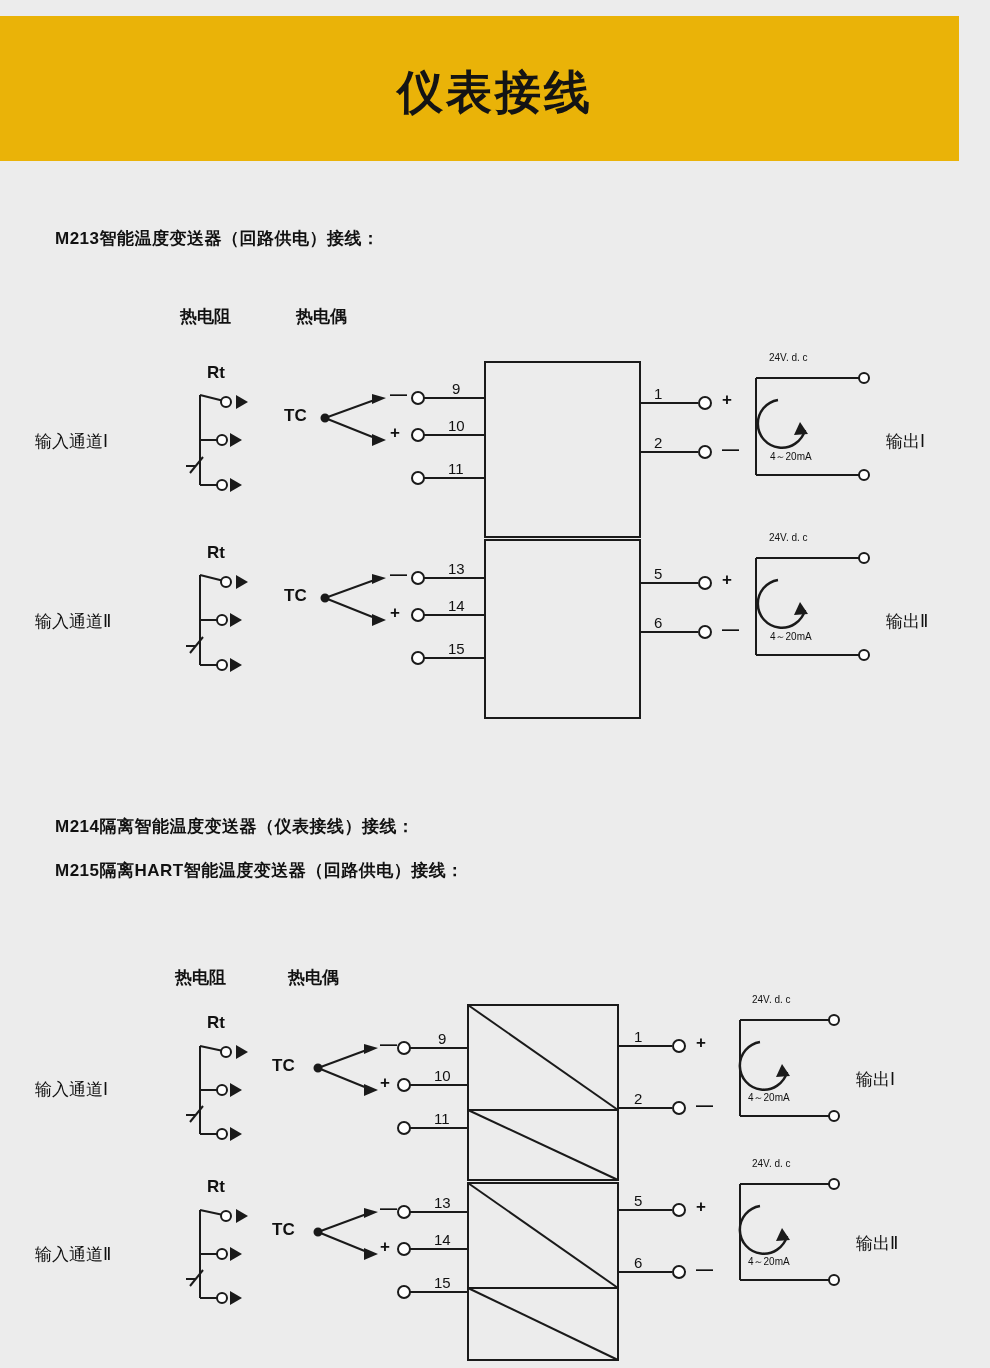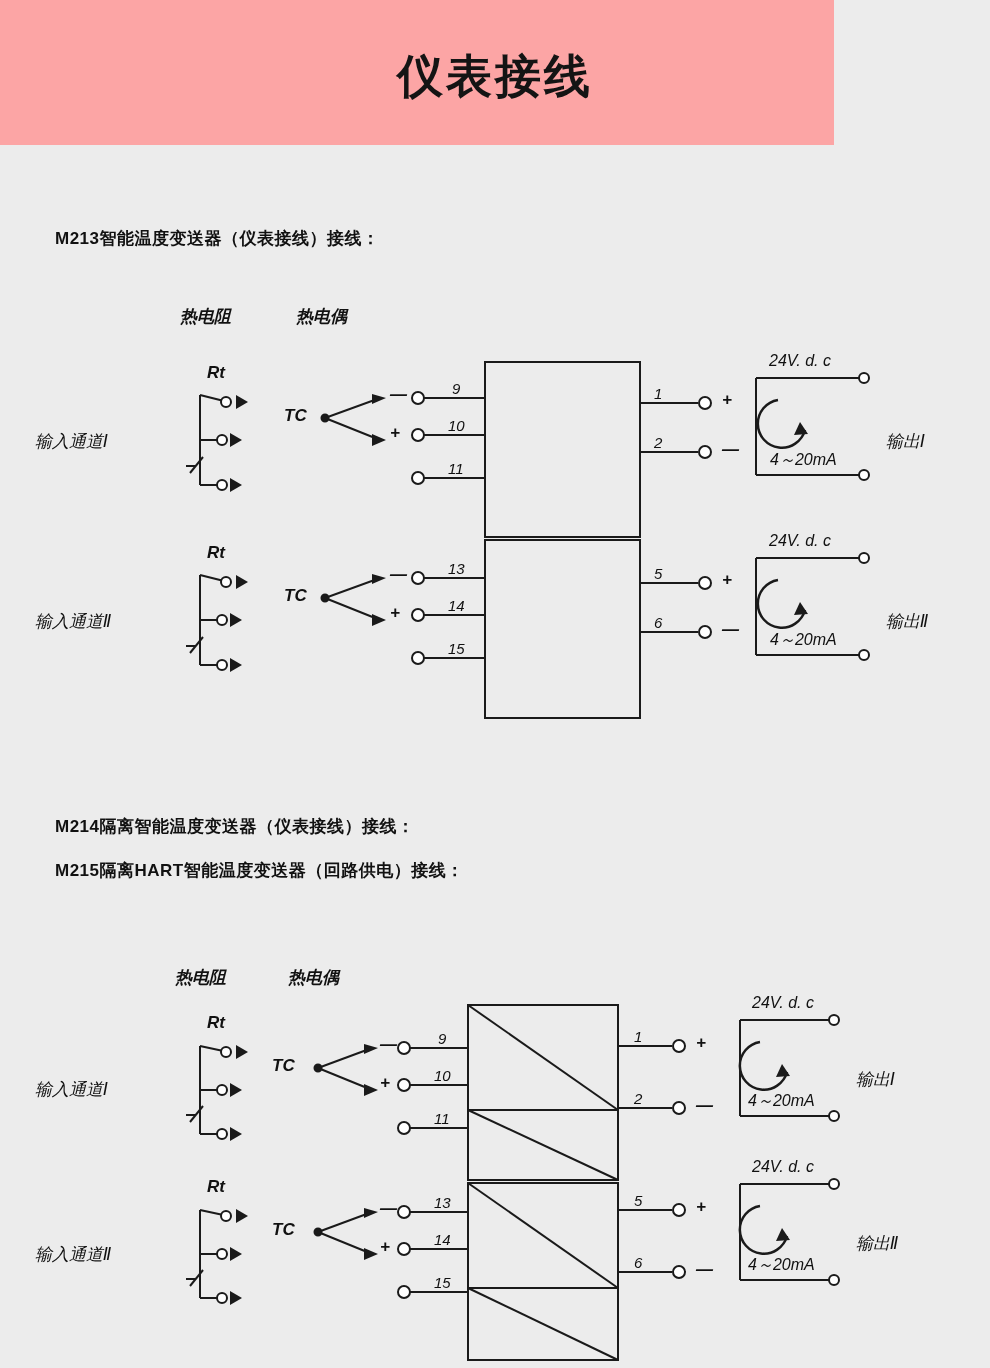--- a/index.html
+++ b/index.html
@@ -5,54 +5,54 @@
   html,body{margin:0;padding:0;}
   body{
     width:990px;height:1368px;
     background:#ececec;
     font-family:"Liberation Sans","DejaVu Sans",sans-serif;
     color:#1a1a1a;
     position:relative;
     overflow:hidden;
   }
   .header{
-    position:absolute;left:0;top:0;width:834px;height:145px;
-    background:#fca5a5;
+    position:absolute;left:0;top:16px;width:959px;height:145px;
+    background:#eab308;
   }
   .header-title{
     position:absolute;width:990px;top:46px;left:0;
     text-align:center;
     font-size:46px;font-weight:bold;letter-spacing:3px;
     color:#141414;
   }
   .header-sub{
     position:absolute;width:990px;top:110px;left:0;
     text-align:center;
     font-size:17px;color:#3a3a3a;letter-spacing:1px;
   }
   .section-label{
     position:absolute;
     font-size:17px;font-weight:bold;color:#111;
     letter-spacing:0.5px;white-space:nowrap;
   }
-  .diagram{position:absolute;left:0;font-style:italic;}
+  .diagram{position:absolute;left:0;}
   .lbl{position:absolute;white-space:nowrap;font-size:17px;color:#111;}
-  .lbl.small{font-size:16px;}
+  .lbl.small{font-size:10px;}
   .lbl.bold{font-weight:bold;}
   .num{position:absolute;font-size:15px;color:#111;}
   svg{position:absolute;left:0;top:0;overflow:visible;}
 </style>
 </head>
 <body>
 
 <div class="header">
   <div class="header-title">仪表接线</div>
 </div>
 
-<div class="section-label" style="left:55px;top:227px;">M213智能温度变送器（仪表接线）接线：</div>
+<div class="section-label" style="left:55px;top:227px;">M213智能温度变送器（回路供电）接线：</div>
 
 <div class="diagram" style="top:290px;width:990px;height:460px;">
 
   <svg width="990" height="460">
     <g stroke="#1a1a1a" stroke-width="2" fill="none">
 
       <rect x="485" y="72" width="155" height="175"></rect>
       <rect x="485" y="250" width="155" height="178"></rect>
 
       <line x1="200" y1="105" x2="200" y2="195"></line>

